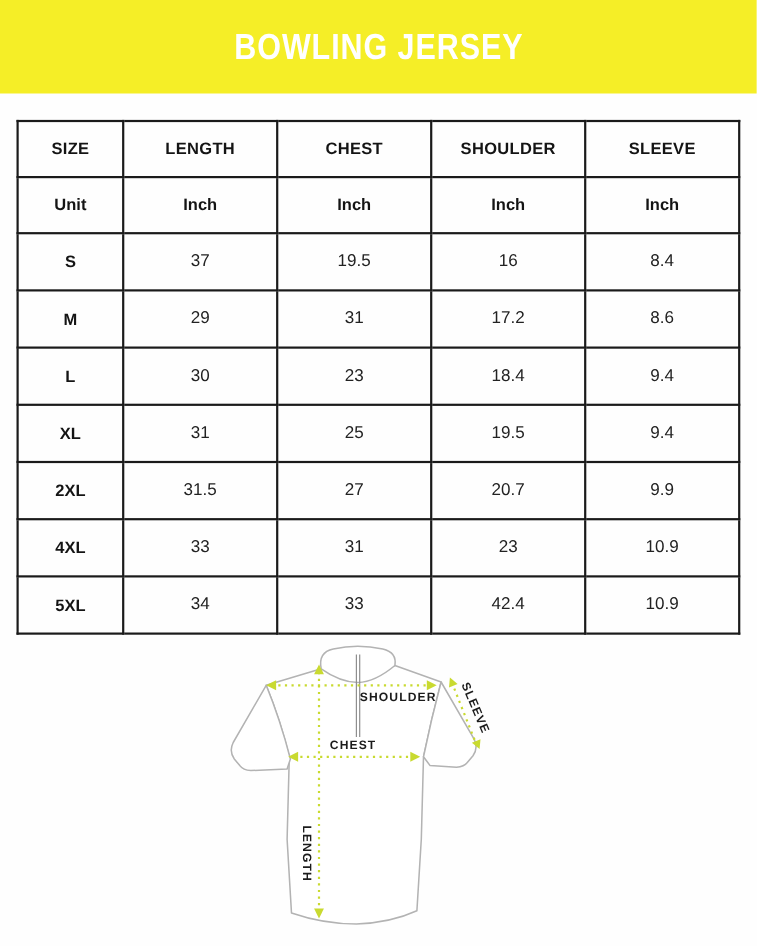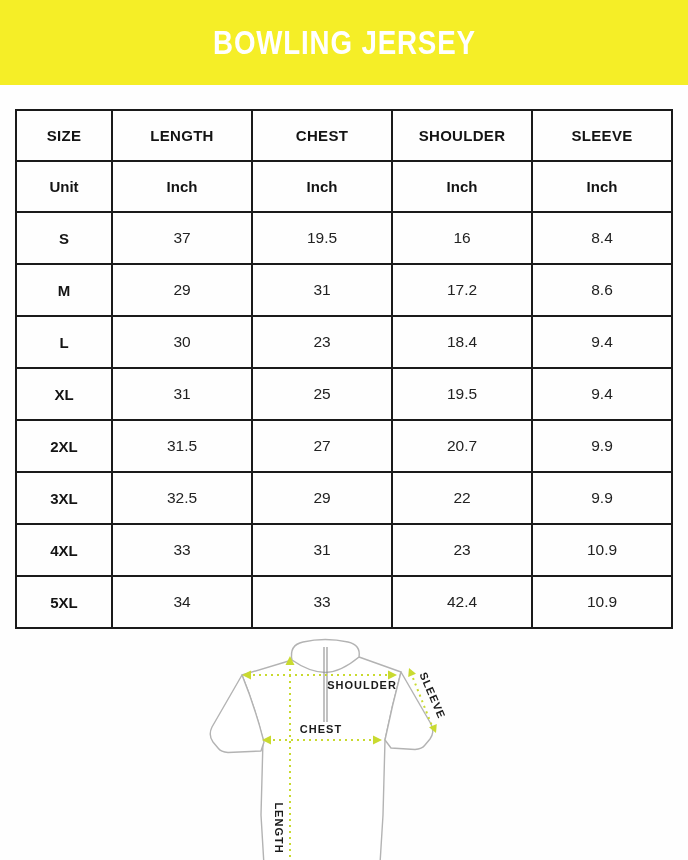--- a/index.html
+++ b/index.html
@@ -146,27 +146,20 @@
           <td class="value-cell">9.4</td>
         </tr>
         <tr>
           <th class="size-cell">2XL</th>
           <td class="value-cell">31.5</td>
           <td class="value-cell">27</td>
           <td class="value-cell">20.7</td>
           <td class="value-cell">9.9</td>
         </tr>
         <tr>
-          <th class="size-cell">3XL</th>
-          <td class="value-cell">32.5</td>
-          <td class="value-cell">29</td>
-          <td class="value-cell">22</td>
-          <td class="value-cell">9.9</td>
-        </tr>
-        <tr>
           <th class="size-cell">4XL</th>
           <td class="value-cell">33</td>
           <td class="value-cell">31</td>
           <td class="value-cell">23</td>
           <td class="value-cell">10.9</td>
         </tr>
         <tr>
           <th class="size-cell">5XL</th>
           <td class="value-cell">34</td>
           <td class="value-cell">33</td>

